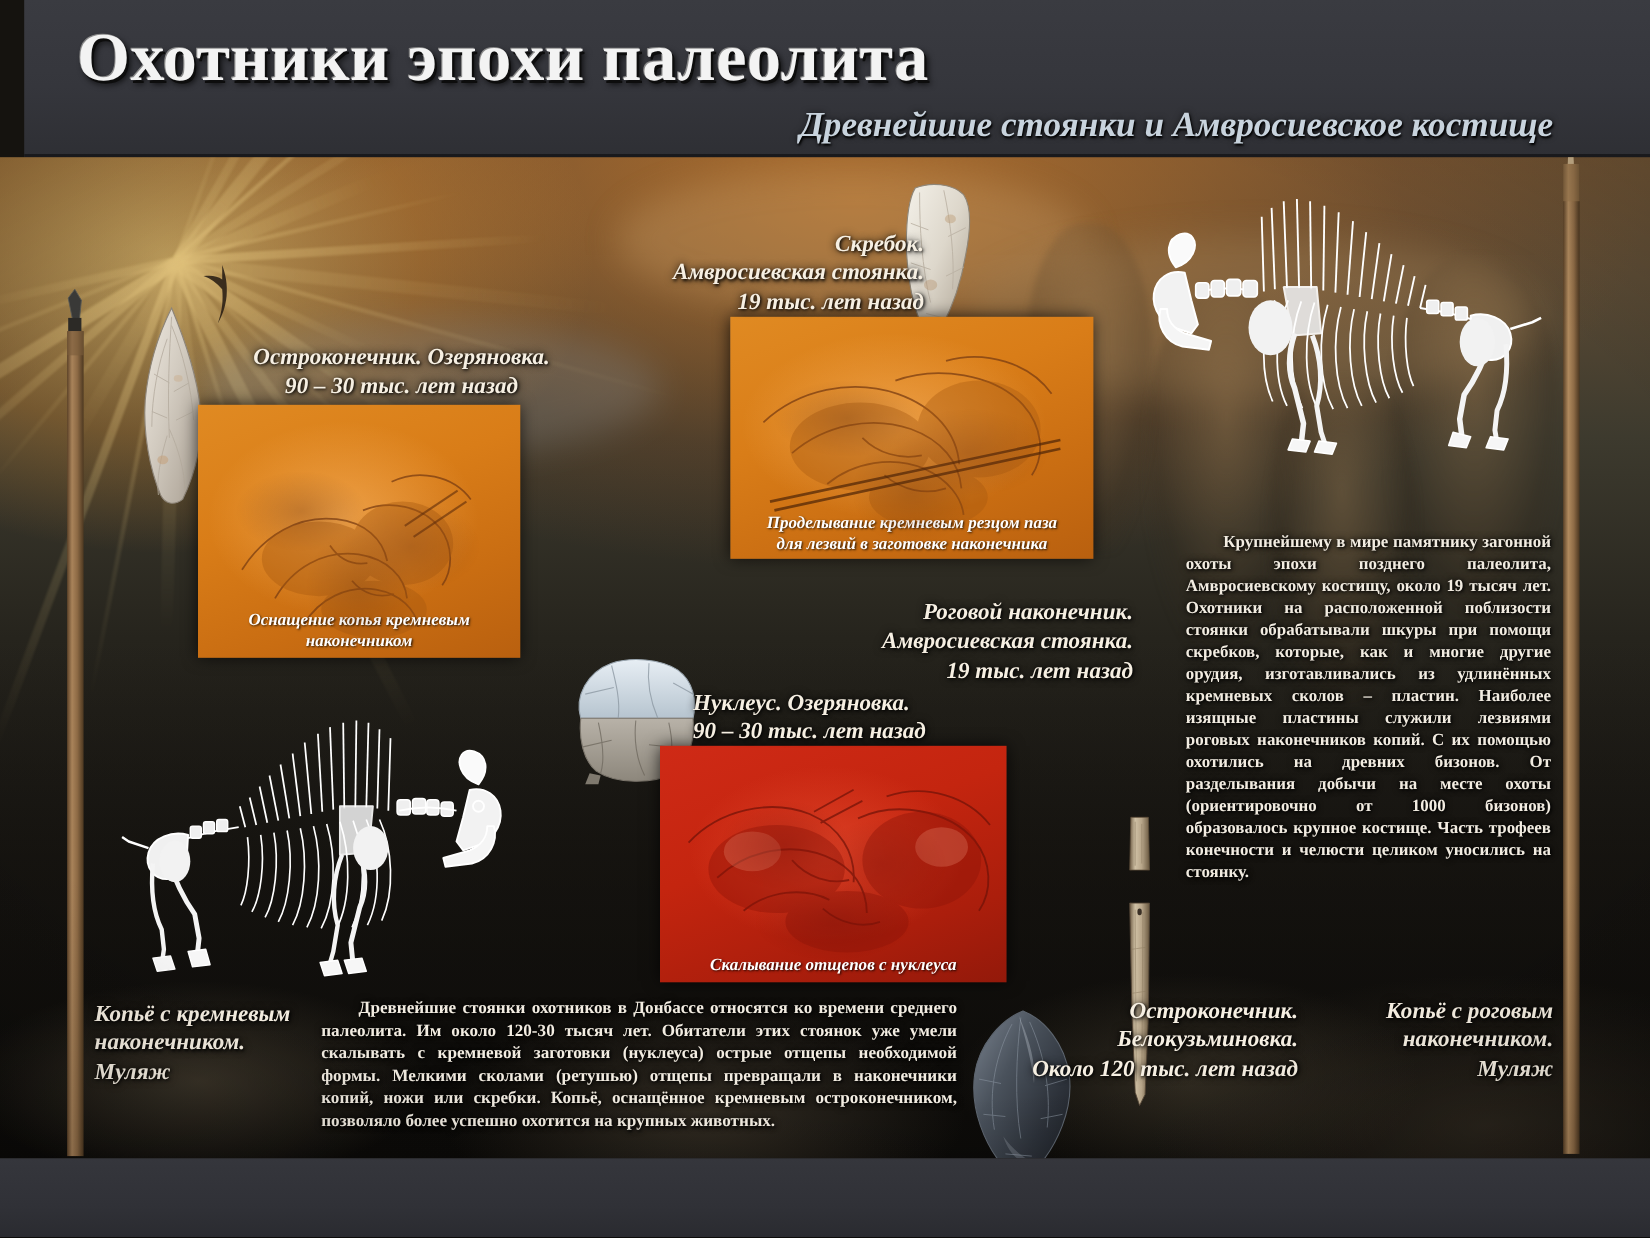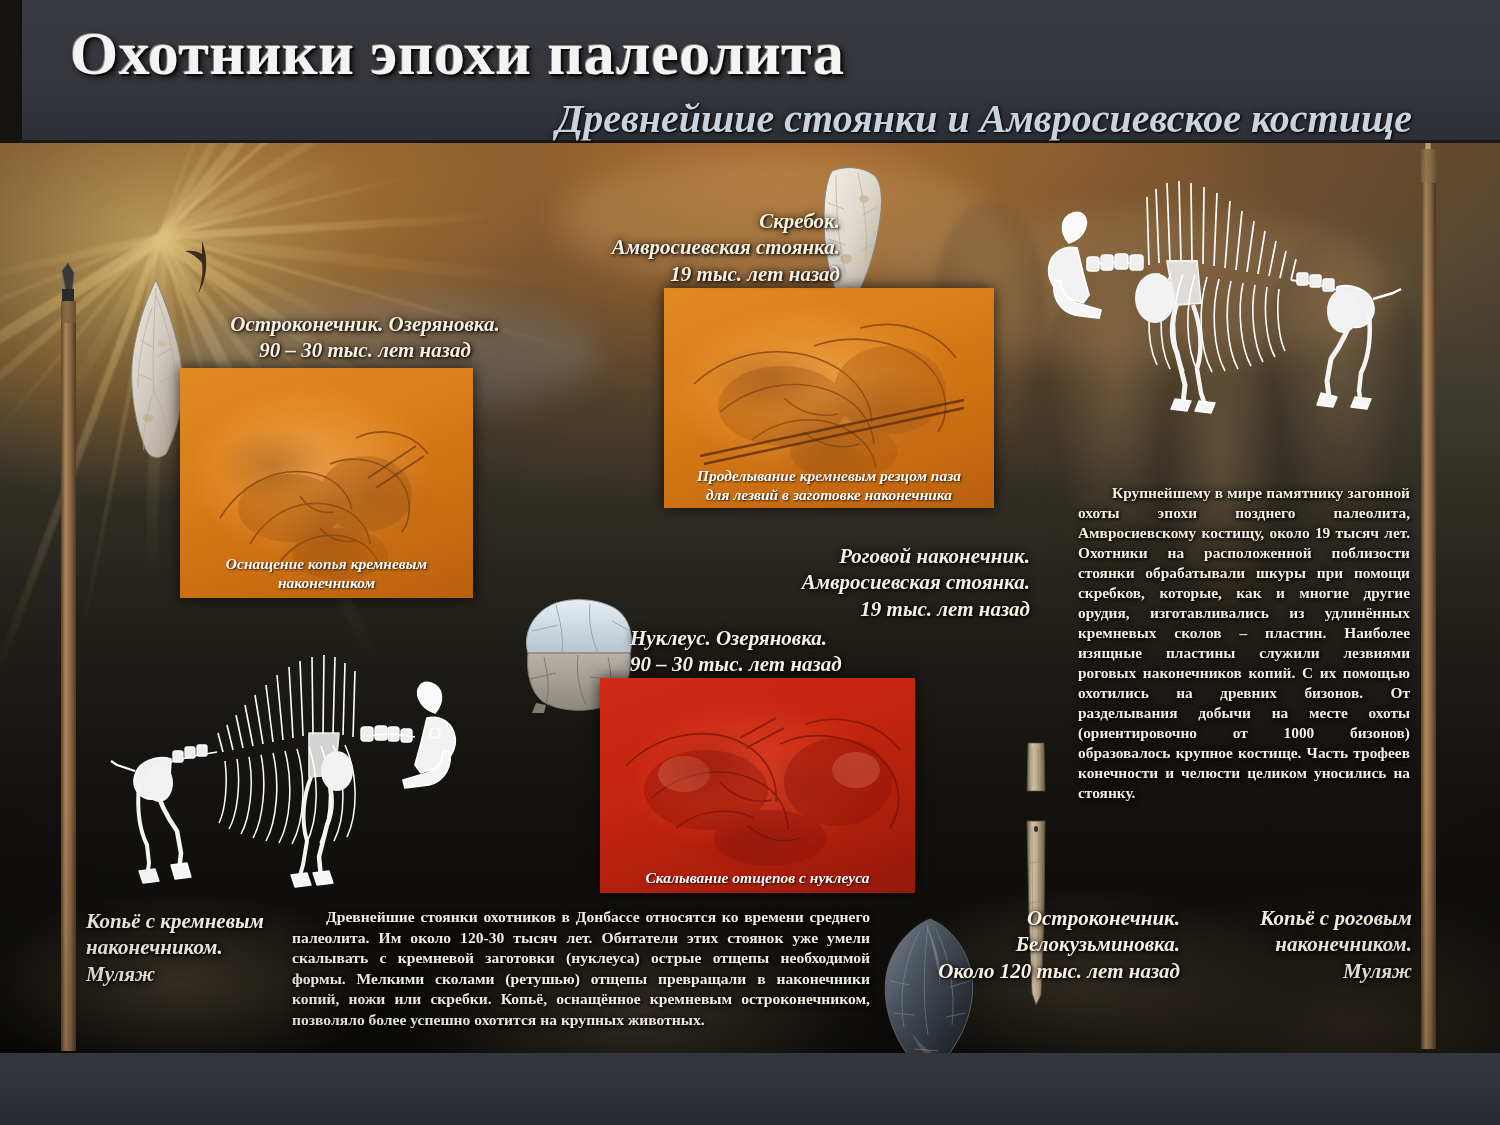--- a/index.html
+++ b/index.html
@@ -22,21 +22,21 @@
     background:rgba(0,0,0,.45);
   }
   .title{
     position:absolute;left:48px;top:18px;
     font-size:62px;font-weight:700;color:#f3f3f3;letter-spacing:.5px;
     text-shadow:2px 2px 0 #0d0d0d, -1px -1px 0 #8a8a8a, 3px 3px 6px rgba(0,0,0,.8);
     white-space:nowrap;
   }
   .subtitle{
     position:absolute;right:110px;top:95px;
-    font-size:40px;font-style:italic;font-weight:700;
+    font-size:32px;font-style:italic;font-weight:700;
     color:#c8d3dd;
     text-shadow:1px 1px 2px #000, 0 0 6px rgba(0,0,0,.6);
     white-space:nowrap;
   }
 
   
   .scene{
     position:absolute;left:0;top:143px;width:1500px;height:910px;overflow:hidden;
     background:
       radial-gradient(ellipse 520px 360px at 150px 90px, rgba(255,214,120,.55) 0%, rgba(232,150,50,.30) 45%, rgba(60,50,40,0) 75%),

